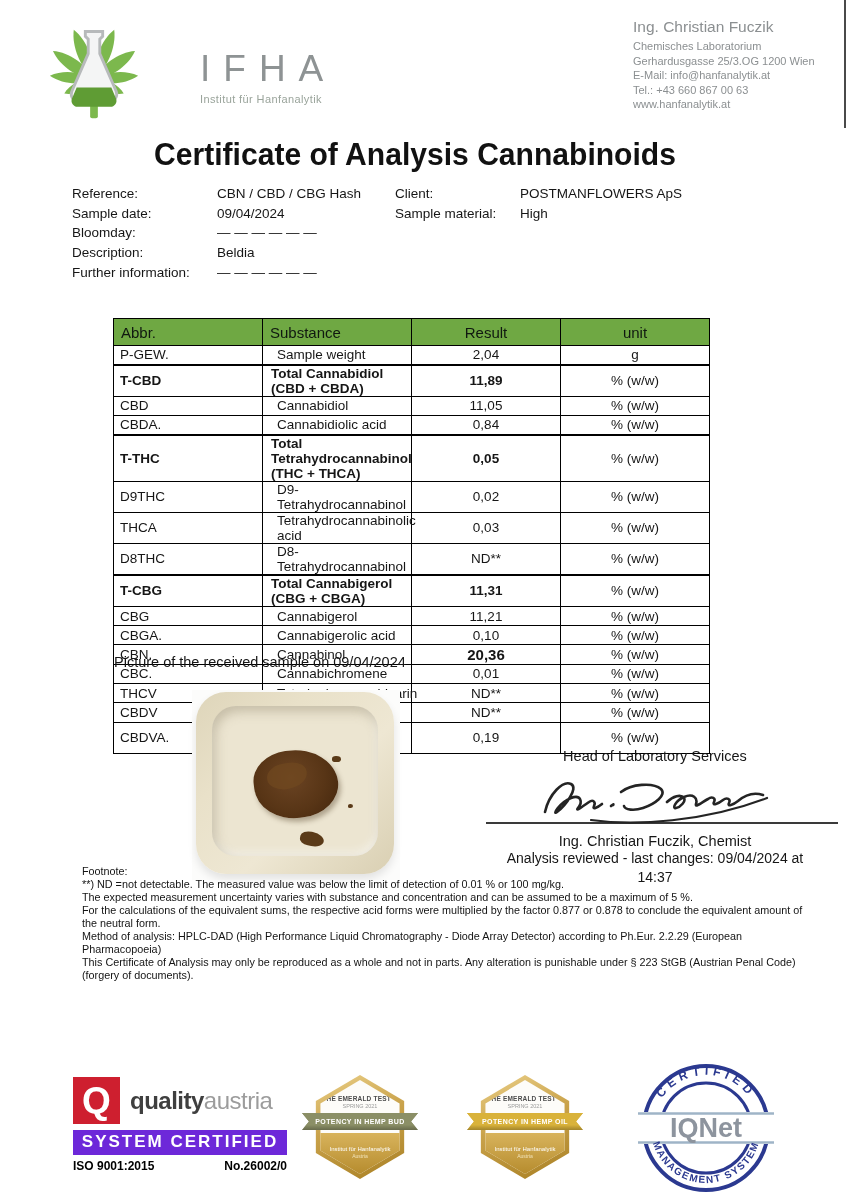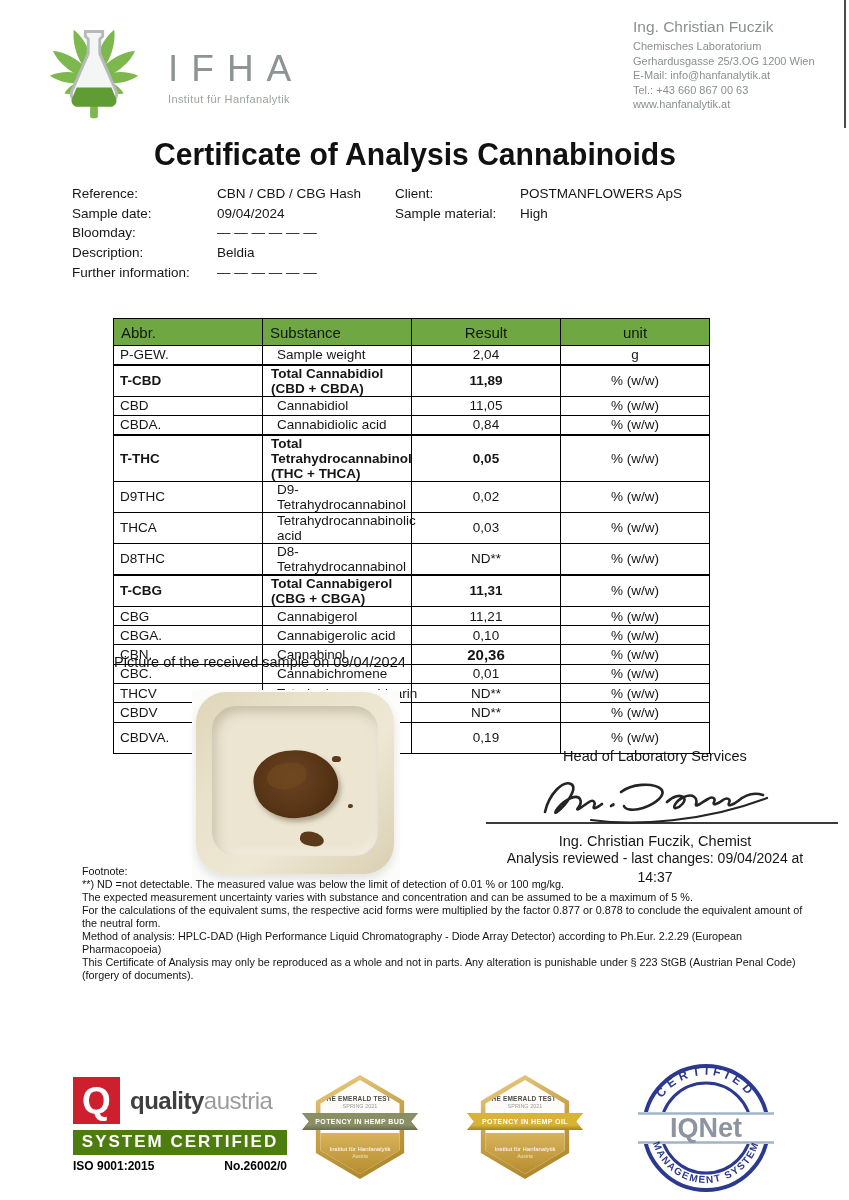--- a/index.html
+++ b/index.html
@@ -1,21 +1,21 @@
 <!DOCTYPE html>
 <html><head>
 <meta charset="utf-8">
 <style>
   * { margin:0; padding:0; box-sizing:border-box; }
   html,body { background:#e8e8e8; }
   body { font-family:"Liberation Sans", sans-serif; color:#161616; }
   .page { position:relative; width:849px; height:1200px; background:#ffffff; margin:0 auto; overflow:hidden; }
 
   
-  .logo-block { position:absolute; left:30px; top:18px; display:flex; align-items:flex-start; }
+  .logo-block { position:absolute; left:30px; top:18px; display:flex; align-items:flex-start;gap:32px; }
   .logo-art { width:128px; height:106px; }
   .logo-text { margin-left:10px; margin-top:30px; }
   .logo-acronym { font-size:37px; letter-spacing:13px; color:#8e9394; font-weight:400; }
   .logo-subtitle { font-size:11px; color:#9aa49b; margin-top:3px; letter-spacing:0.4px; }
   .contact-block { position:absolute; left:633px; top:18px; color:#8b8f91; }
   .contact-name { font-size:15.5px; margin-bottom:3px; }
   .contact-line { font-size:11px; line-height:14.6px; }
   .right-rule { position:absolute; right:3px; top:0; width:2px; height:128px; background:#4a4a4a; }
 
   
@@ -76,21 +76,21 @@
   
   .footnote { position:absolute; left:82px; top:865px; width:726px; font-size:10.8px; line-height:13px; color:#141414; }
 
   
   .qa-logo { position:absolute; left:73px; top:1077px; width:214px; }
   .qa-top { display:flex; align-items:center; }
   .qa-q { width:47px; height:47px; background:#CE1F2F; color:#fff; font-size:37px; font-weight:700; text-align:center; line-height:47px; }
   .qa-brand { margin-left:10px; font-size:24px; letter-spacing:-0.5px; }
   .qa-brand .b1 { font-weight:700; color:#3f3f3f; }
   .qa-brand .b2 { font-weight:400; color:#9c9c9c; }
-  .qa-banner { margin-top:6px; background:#4d7c0f; color:#fff; text-align:center; font-size:17px; font-weight:700; letter-spacing:2px; padding:2px 0 3px; }
+  .qa-banner { margin-top:6px; background:#6d28d9; color:#fff; text-align:center; font-size:17px; font-weight:700; letter-spacing:2px; padding:2px 0 3px; }
   .qa-iso-row { display:flex; justify-content:space-between; margin-top:4px; font-size:12px; font-weight:700; color:#000; }
 
   
   .em-badge { position:absolute; top:1075px; width:116px; height:104px; }
   .em-badge.b0 { left:302px; } .em-badge.b1 { left:467px; }
   .hex-outer { position:absolute; left:10px; top:0; width:96px; height:104px;
      clip-path:polygon(50% 0,96% 25%,96% 75%,50% 100%,4% 75%,4% 25%);
      background:linear-gradient(160deg,#ecd18a 0%,#C9A24A 45%,#a87f23 100%); }
   .hex-inner { position:absolute; left:5px; top:5px; width:86px; height:94px;
      clip-path:polygon(50% 0,96% 25%,96% 75%,50% 100%,4% 75%,4% 25%);

